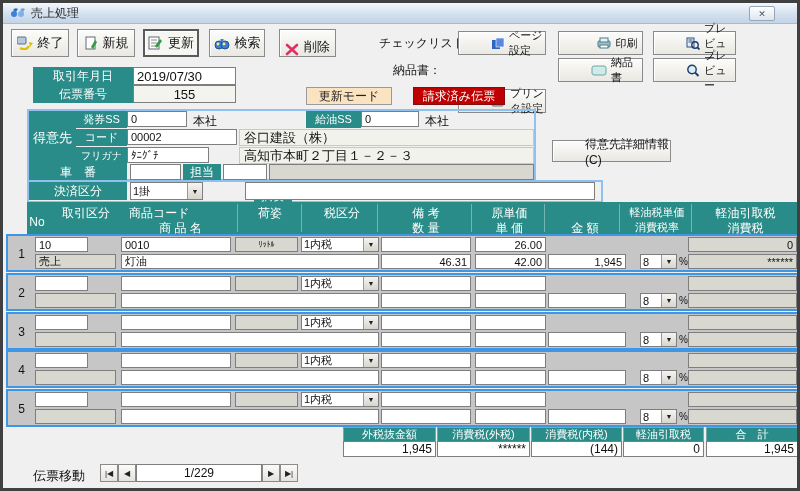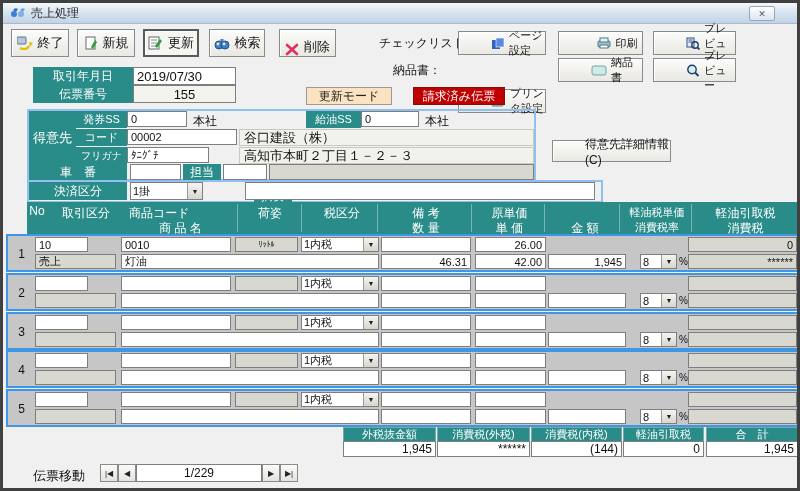--- a/index.html
+++ b/index.html
@@ -228,21 +228,21 @@
     <span class="carrow">▼</span>
   </div>
   <div class="tl" style="left:203px;top:184px;width:38px;height:18px;margin-left:48px;">摘要</div>
   <input class="fld" style="left: 242px; top: 179px; width: 350px; height: 18px;" value="">
 
   <div class="sbtn" style="left:549px;top:137px;width:119px;height:22px;font-size:12px;">
     <span>得意先詳細情報(C)</span>
   </div>
 
   <div class="thead">
-    <span class="th" style="left:2px;top:2px;width:16px;">No</span>
+    <span class="th" style="left:2px;top:13px;width:16px;">No</span>
     <span class="th" style="left:16px;top:3px;width:86px;">取引区分</span>
     <span class="th" style="left:96px;top:3px;width:115px;text-align:left;padding-left:6px;">商品コード</span>
     <span class="th" style="left:96px;top:18px;width:115px;">商 品 名</span>
     <span class="th" style="left:210px;top:3px;width:66px;">荷姿</span>
     <span class="th" style="left:275px;top:3px;width:80px;">税区分</span>
     <span class="th" style="left:352px;top:3px;width:94px;">備 考</span>
     <span class="th" style="left:352px;top:18px;width:94px;">数 量</span>
     <span class="th" style="left:446px;top:3px;width:73px;">原単価</span>
     <span class="th" style="left:446px;top:18px;width:73px;">単 価</span>
     <span class="th" style="left:518px;top:18px;width:80px;">金 額</span>

